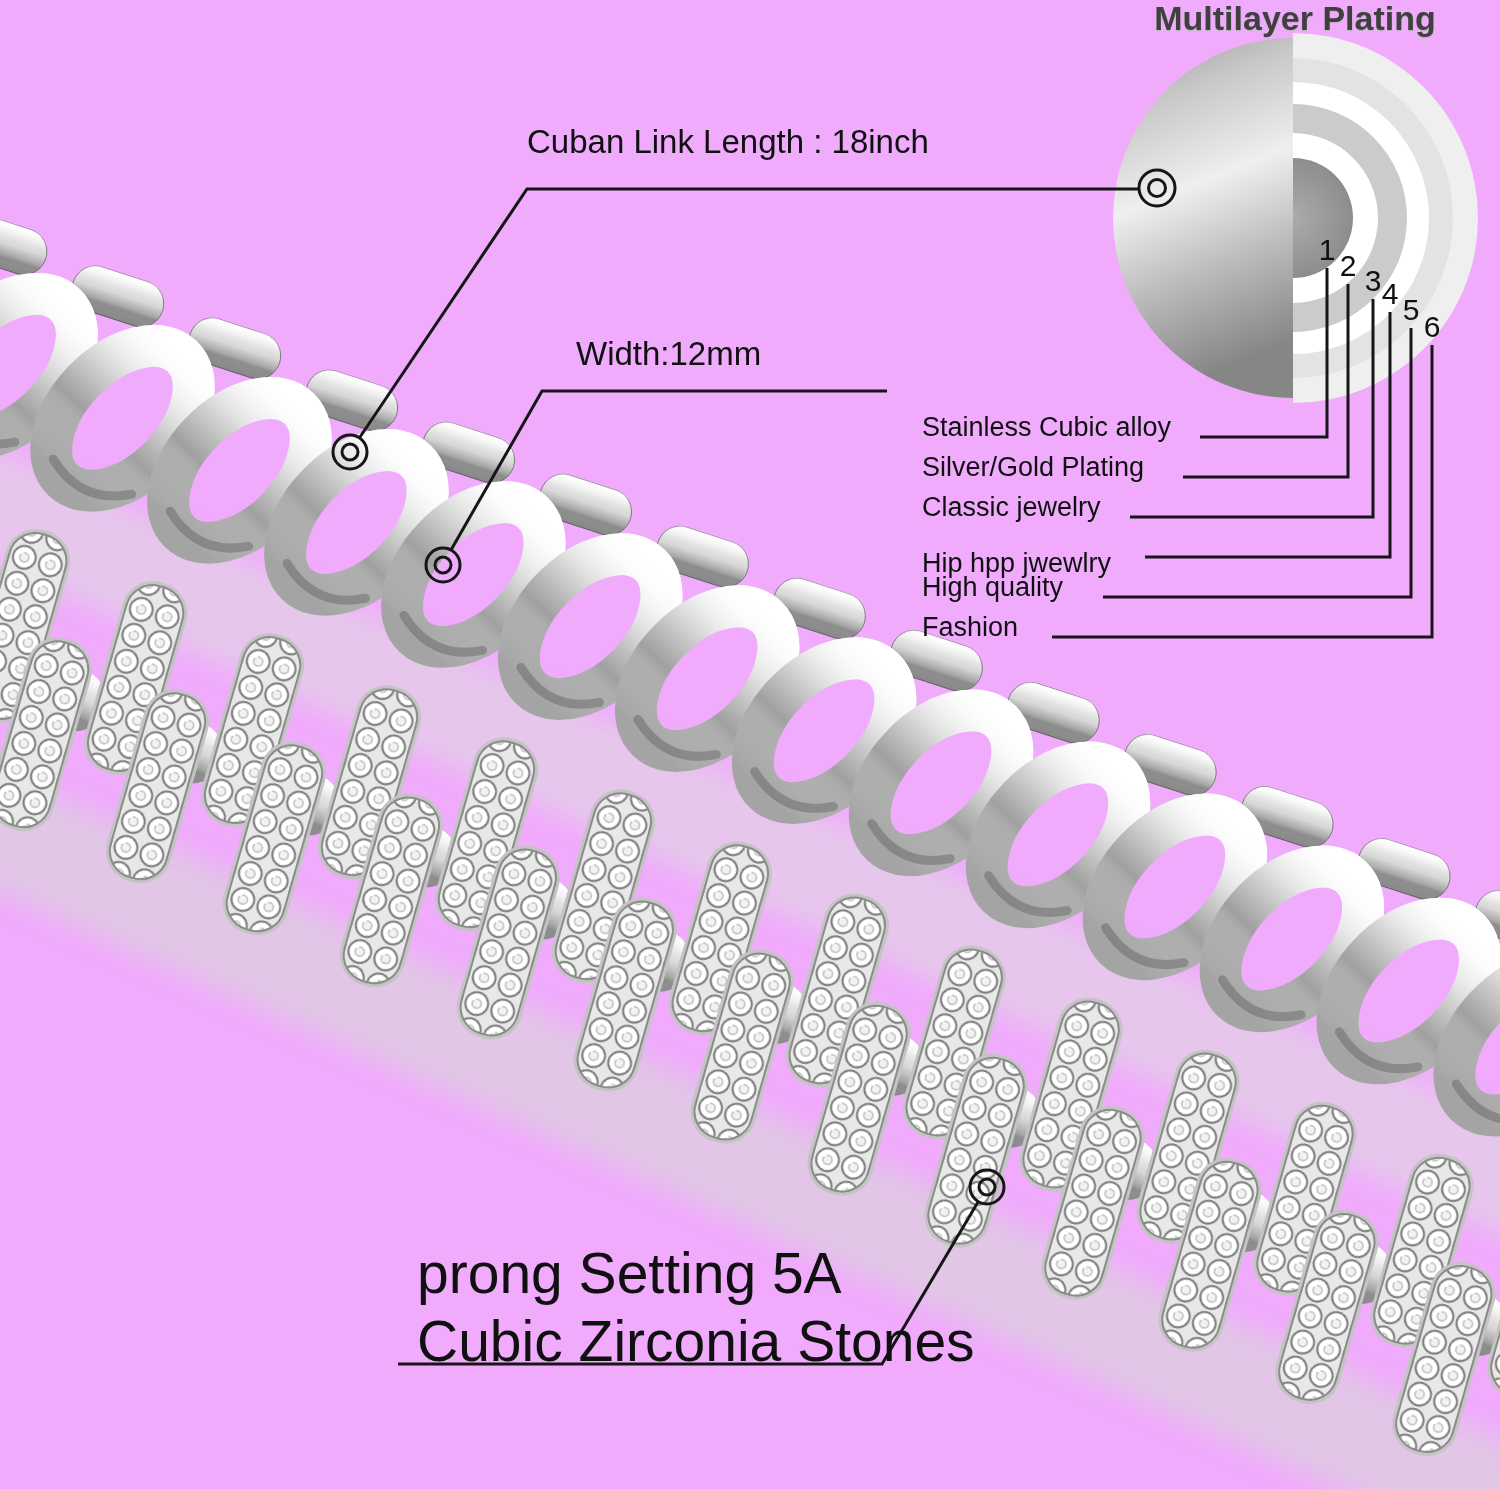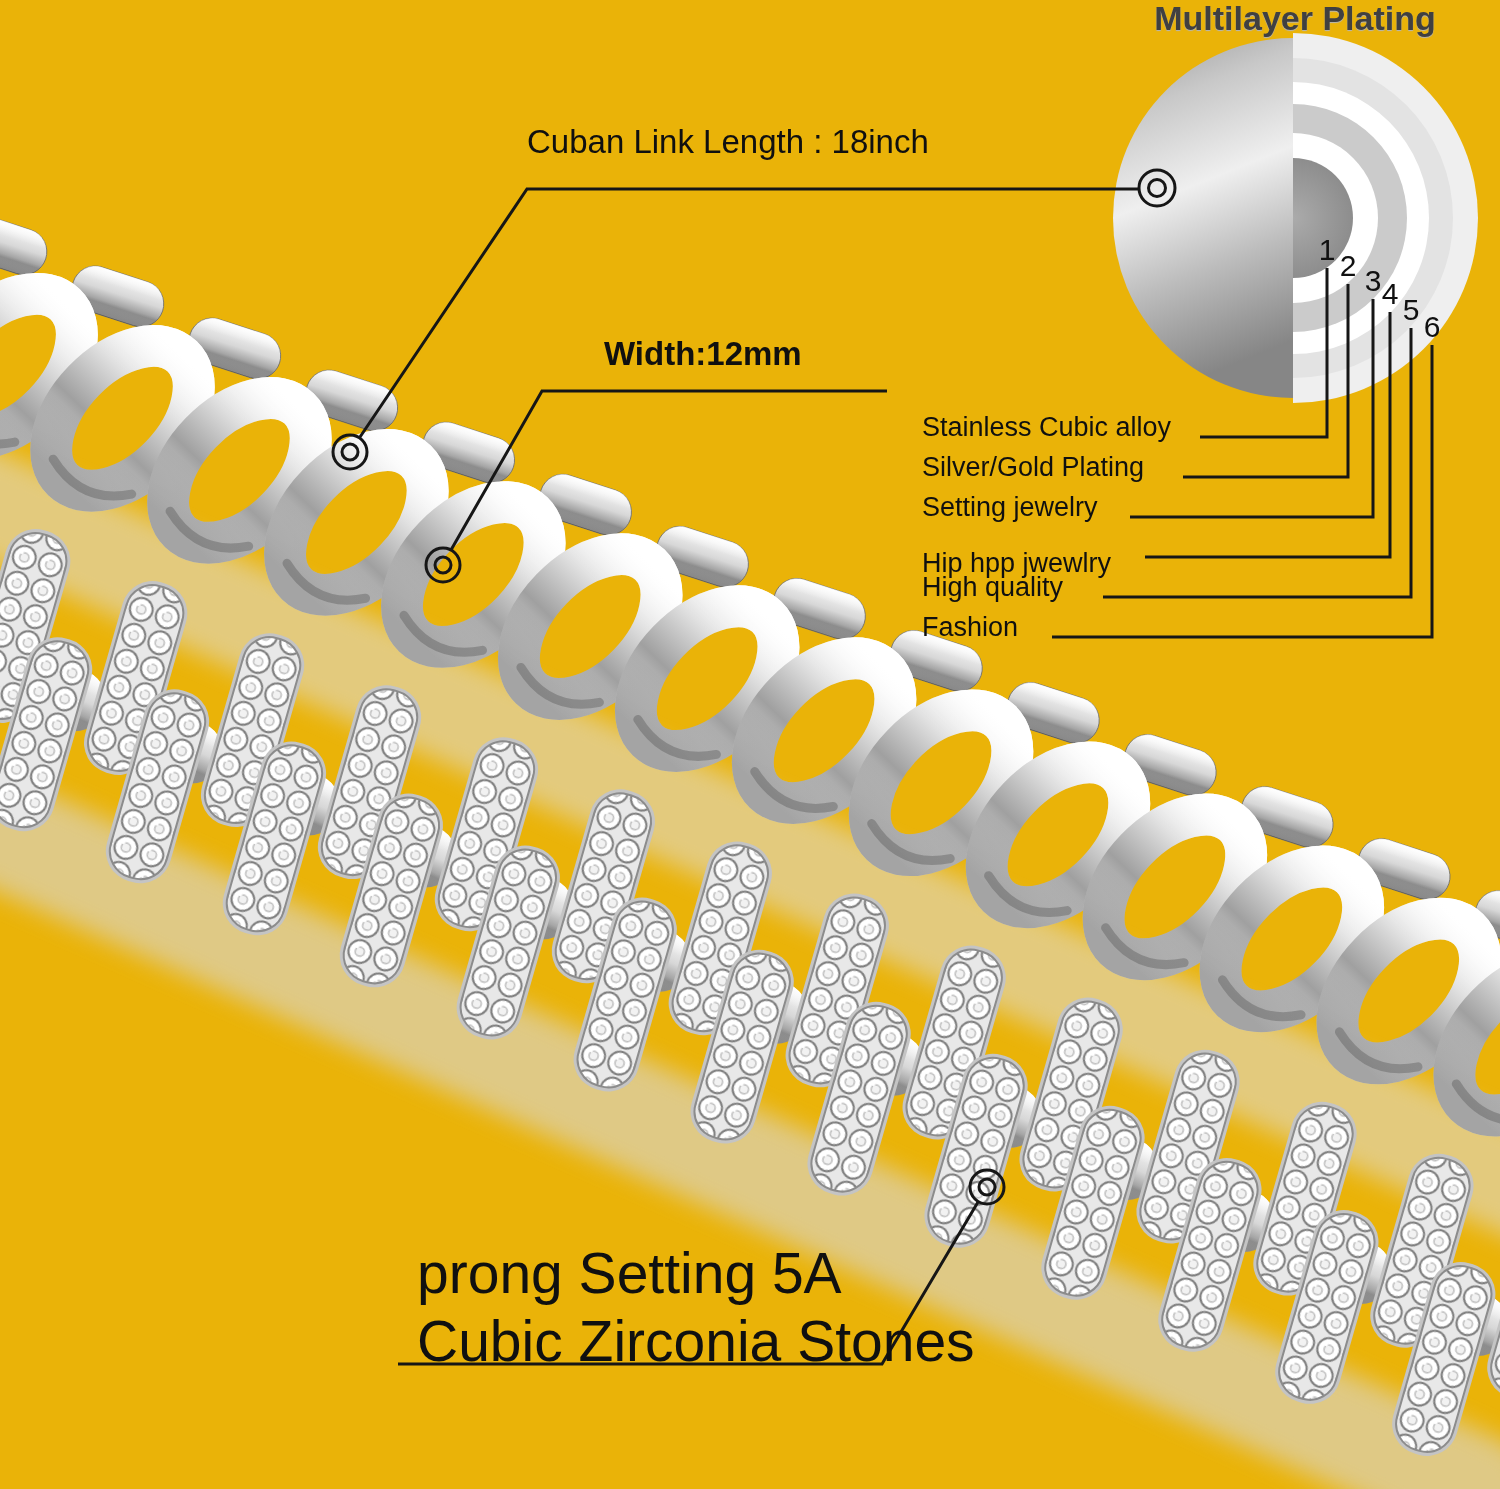--- a/index.html
+++ b/index.html
@@ -1,17 +1,17 @@
 <!DOCTYPE html>
 <html><head>
 <meta charset="utf-8">
 <style>
   html,body{margin:0;padding:0;background:#ffffff;}
   #canvas{
-    position:relative;width:1500px;height:1489px;background:#eab308;
+    position:relative;width:1500px;height:1489px;background:#f0abfc;
     overflow:hidden;font-family:"Liberation Sans",sans-serif;
   }
   svg.scene{position:absolute;left:0;top:0;}
   .txt{position:absolute;color:#101010;white-space:nowrap;line-height:1.1;}
   .title{font-size:34px;font-weight:700;color:#404040;text-align:center;
          text-shadow:0 1px 1px #b5b5b5;}
   .callout{font-size:33px;}
   .prong{font-size:57px;}
   .layer-label{font-size:27px;height:36px;}
   .layer-num{font-size:30px;width:24px;text-align:center;}
@@ -162,28 +162,28 @@
       <path d="M 1145 557 L 1390 557 L 1390 312"></path>
       <path d="M 1103 597 L 1411 597 L 1411 328"></path>
       <path d="M 1052 637 L 1432 637 L 1432 345"></path>
     </g>
   </svg>
 
   <div class="txt title" style="left:1145px;top:0px;width:300px;">Multilayer Plating</div>
 
   <div class="txt callout" style="left:527px;top:124px;">Cuban Link Length : 18inch</div>
 
-  <div class="txt callout" style="left:604px;top:336px;font-weight:bold;">Width:12mm</div>
+  <div class="txt callout" style="left:576px;top:336px;">Width:12mm</div>
 
   <div class="txt prong" style="left:417px;top:1242px;">prong Setting 5A</div>
   <div class="txt prong" style="left:417px;top:1310px;">Cubic Zirconia Stones</div>
 
   <div class="txt layer-label" style="left:922px;top:413px;">Stainless Cubic alloy</div>
   <div class="txt layer-label" style="left:922px;top:453px;">Silver/Gold Plating</div>
-  <div class="txt layer-label" style="left:922px;top:493px;">Setting jewelry</div>
+  <div class="txt layer-label" style="left:922px;top:493px;">Classic jewelry</div>
   <div class="txt layer-label" style="left:922px;top:533px;margin-top:16px;">Hip hpp jwewlry</div>
   <div class="txt layer-label" style="left:922px;top:573px;">High quality</div>
   <div class="txt layer-label" style="left:922px;top:613px;">Fashion</div>
 
   <div class="txt layer-num" style="left:1315px;top:233px;">1</div>
   <div class="txt layer-num" style="left:1336px;top:249px;">2</div>
   <div class="txt layer-num" style="left:1361px;top:264px;">3</div>
   <div class="txt layer-num" style="left:1378px;top:277px;">4</div>
   <div class="txt layer-num" style="left:1399px;top:293px;">5</div>
   <div class="txt layer-num" style="left:1420px;top:310px;">6</div>

